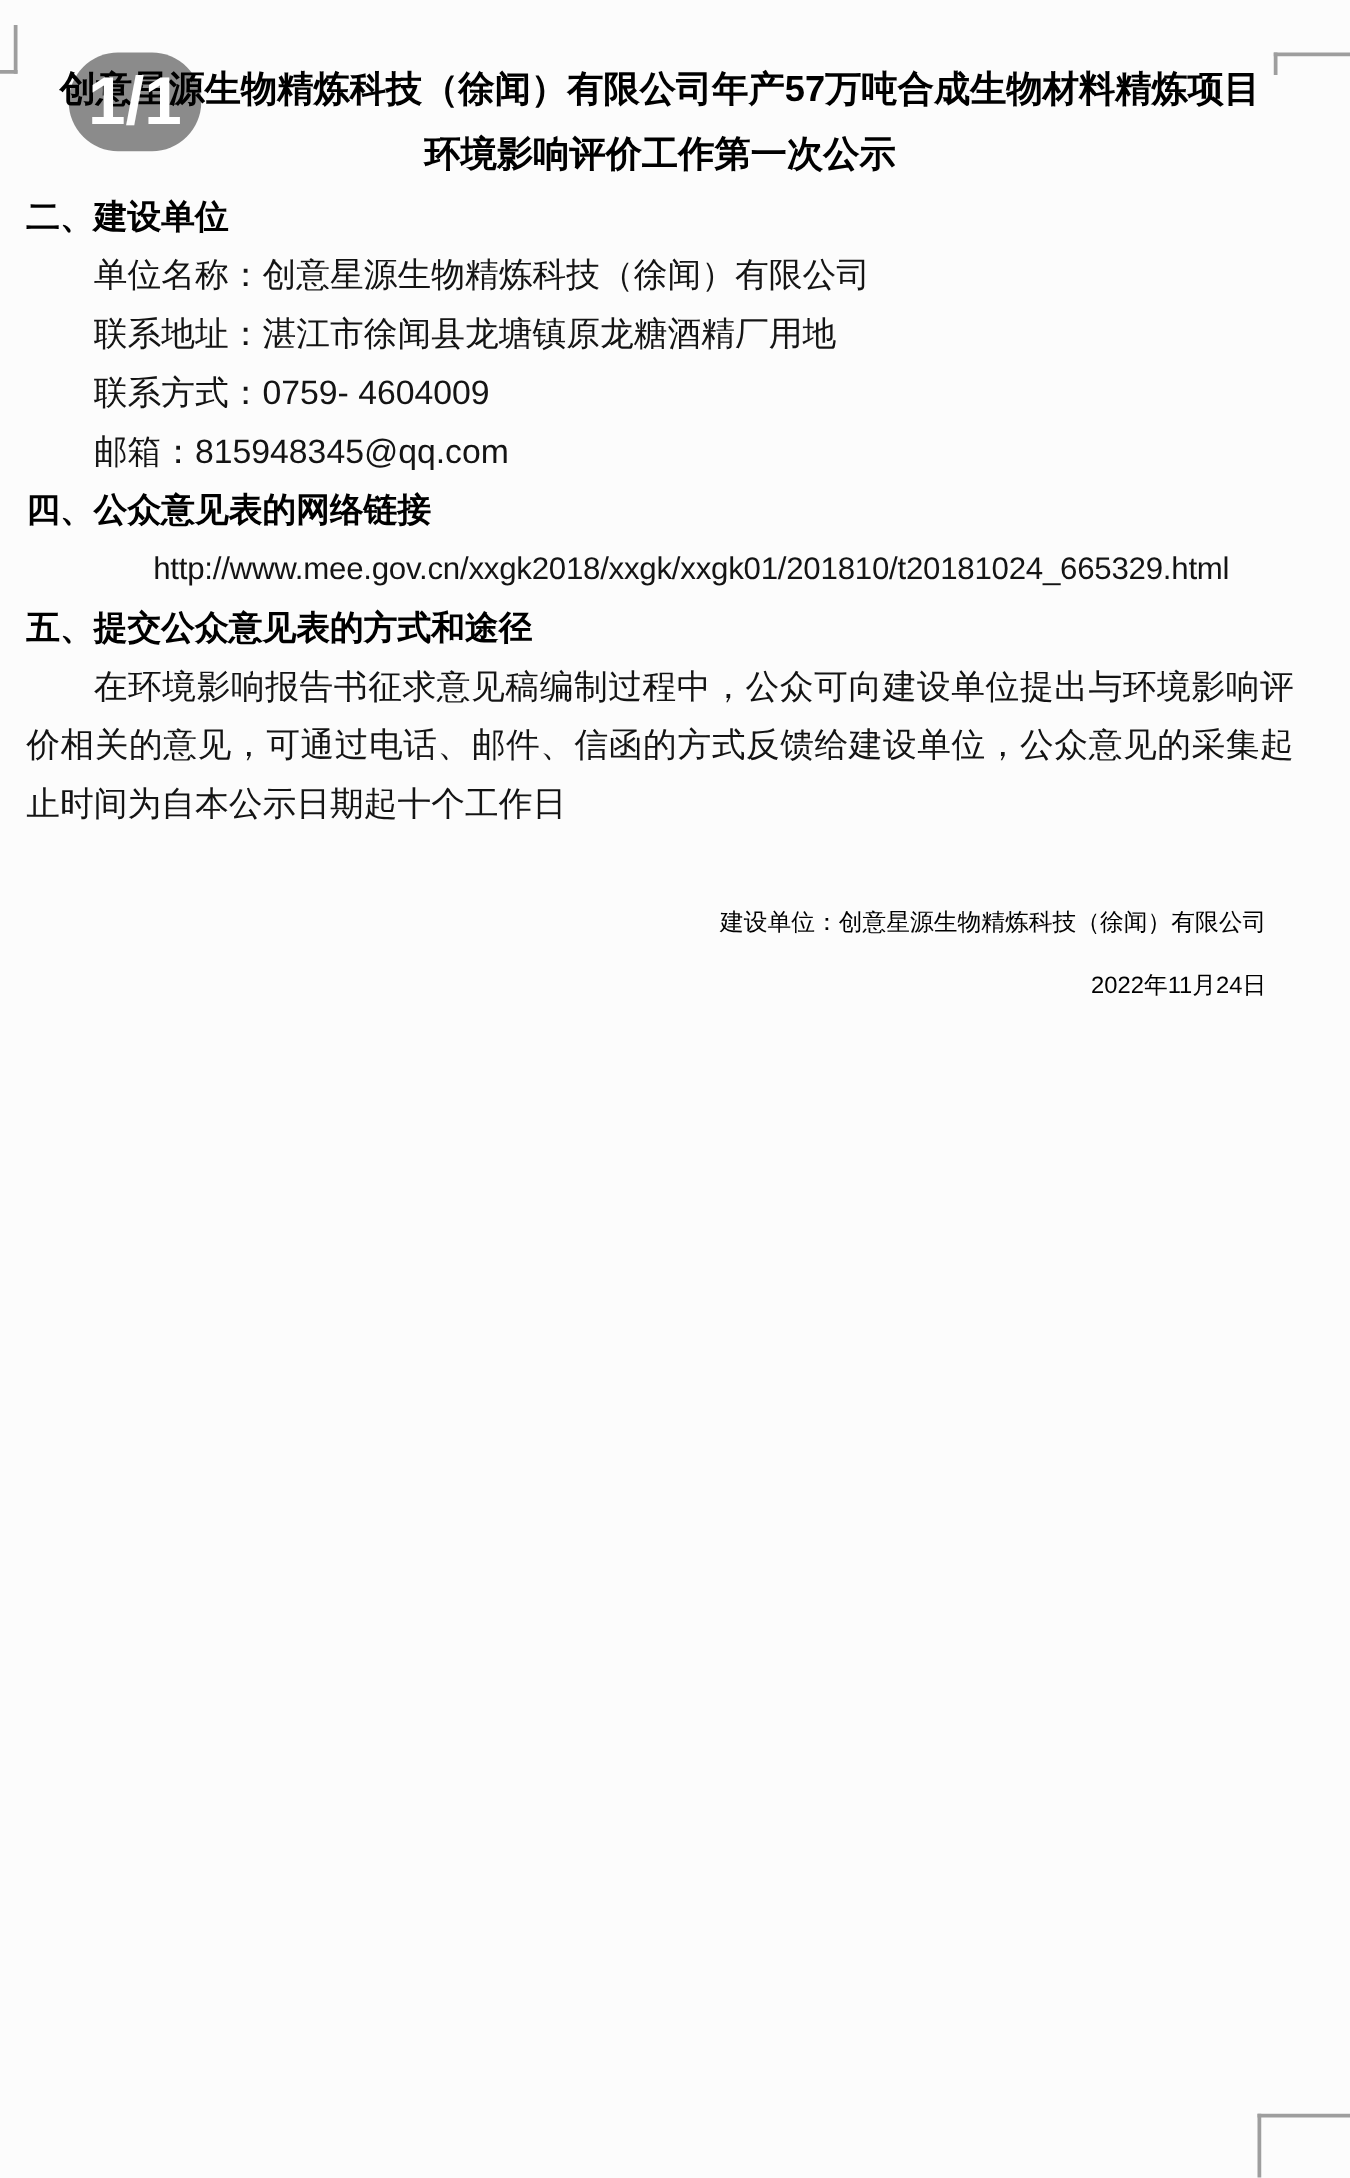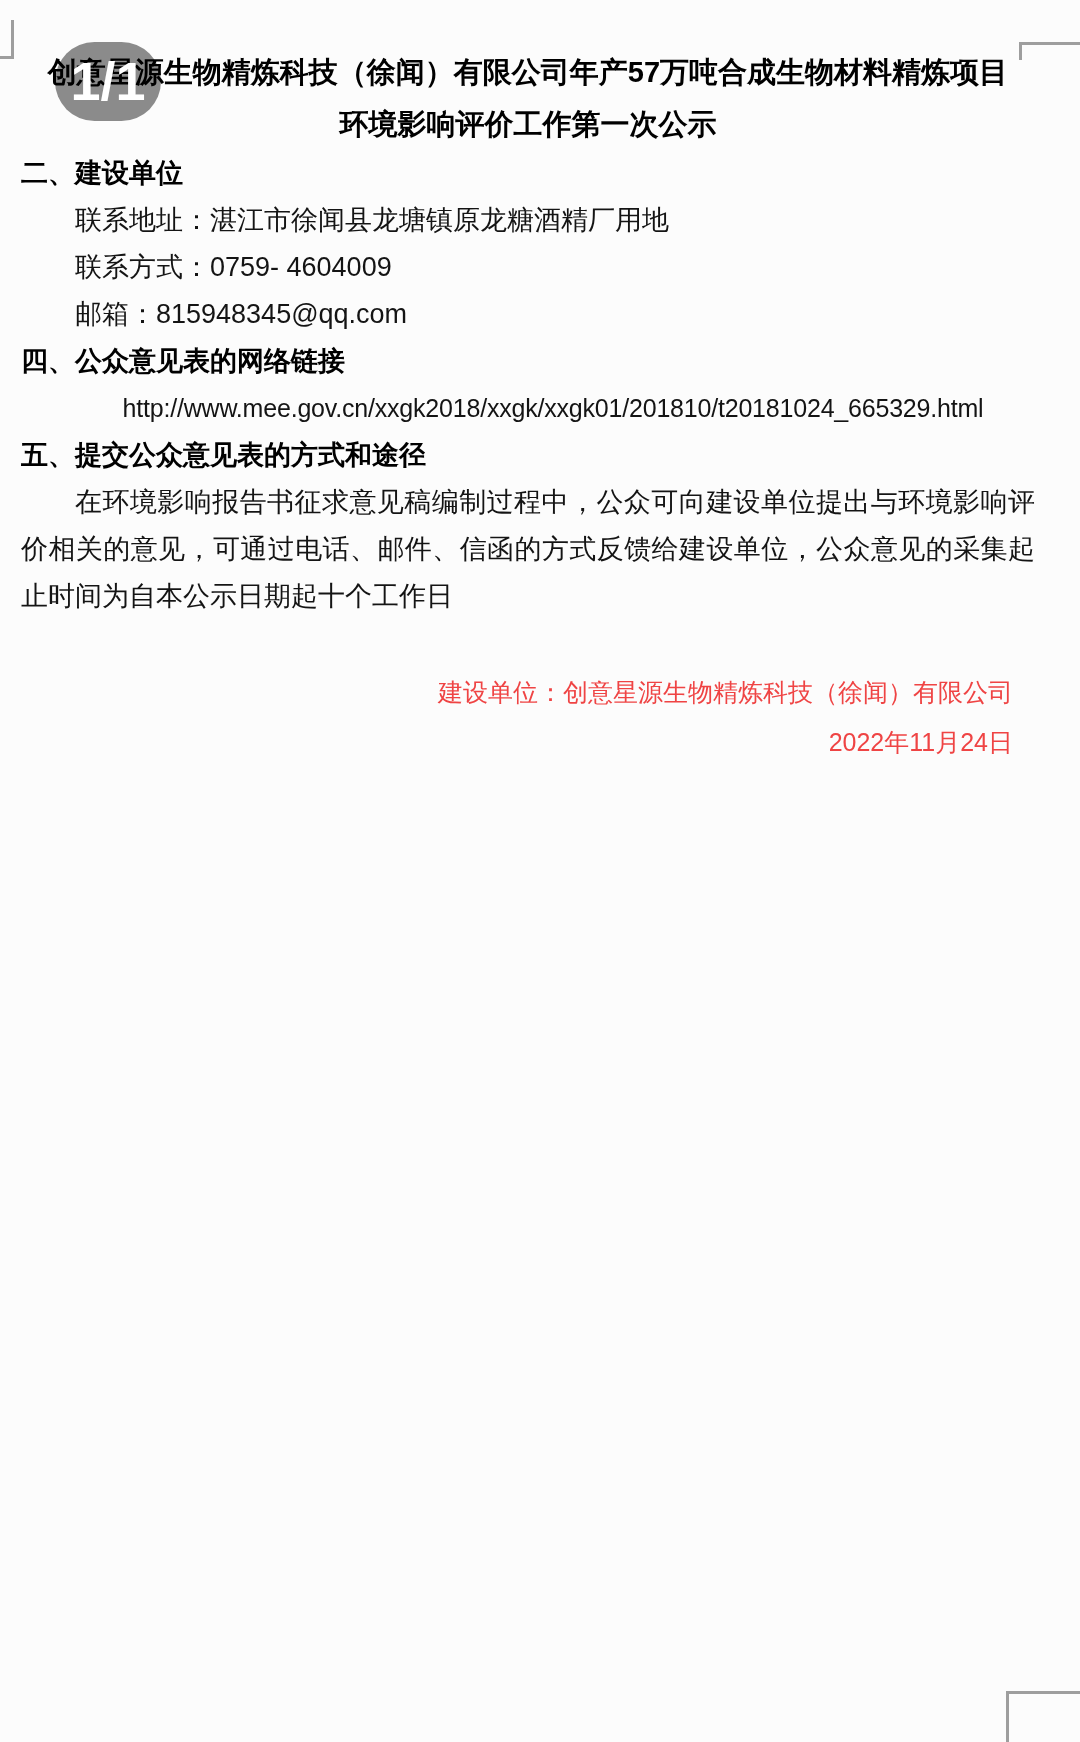--- a/index.html
+++ b/index.html
@@ -33,22 +33,22 @@
     margin:0;
     font-size:27px;line-height:47px;
     font-weight:700;color:#000;
   }
   .intro{margin-top:9px;}
   .url-line{font-size:25px;letter-spacing:-0.2px;text-align:center;}
   .footer{
     margin-top:47px;
     text-align:right;
     padding-right:22px;
-    font-size:25px;line-height:50px;
-    color:#ef4444;
+    font-size:19px;line-height:50px;
+    color:#000000;
   }
   
   .badge-bg{
     position:absolute;left:55px;top:42px;
     width:106px;height:79px;
     background:#8b8b8b;
     border-radius:40px;
     z-index:0;
   }
   .badge-fg{
@@ -89,20 +89,21 @@
 
     <h1 class="title">
       <div>创意星源生物精炼科技（徐闻）有限公司年产57万吨合成生物材料精炼项目</div>
       <div>环境影响评价工作第一次公示</div>
     </h1>
 
 
 
     <div>
       <h2 class="heading">二、建设单位</h2>
+      <p class="para">单位名称：创意星源生物精炼科技（徐闻）有限公司</p>
       <p class="para">联系地址：湛江市徐闻县龙塘镇原龙糖酒精厂用地</p>
       <p class="para">联系方式：0759- 4604009</p>
       <p class="para">邮箱：815948345@qq.com</p>
     </div>
 
 
     <div>
       <h2 class="heading">四、公众意见表的网络链接</h2>
       <p class="para url-line">http://www.mee.gov.cn/xxgk2018/xxgk/xxgk01/201810/t20181024_665329.html</p>
     </div>

